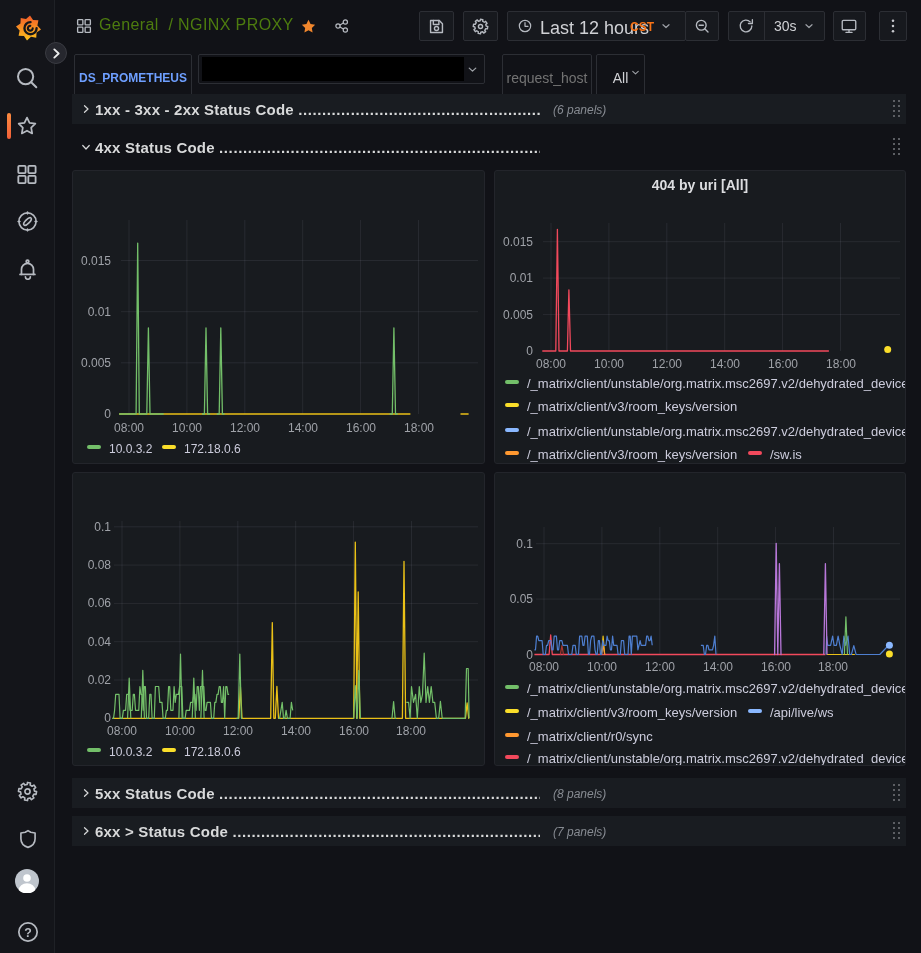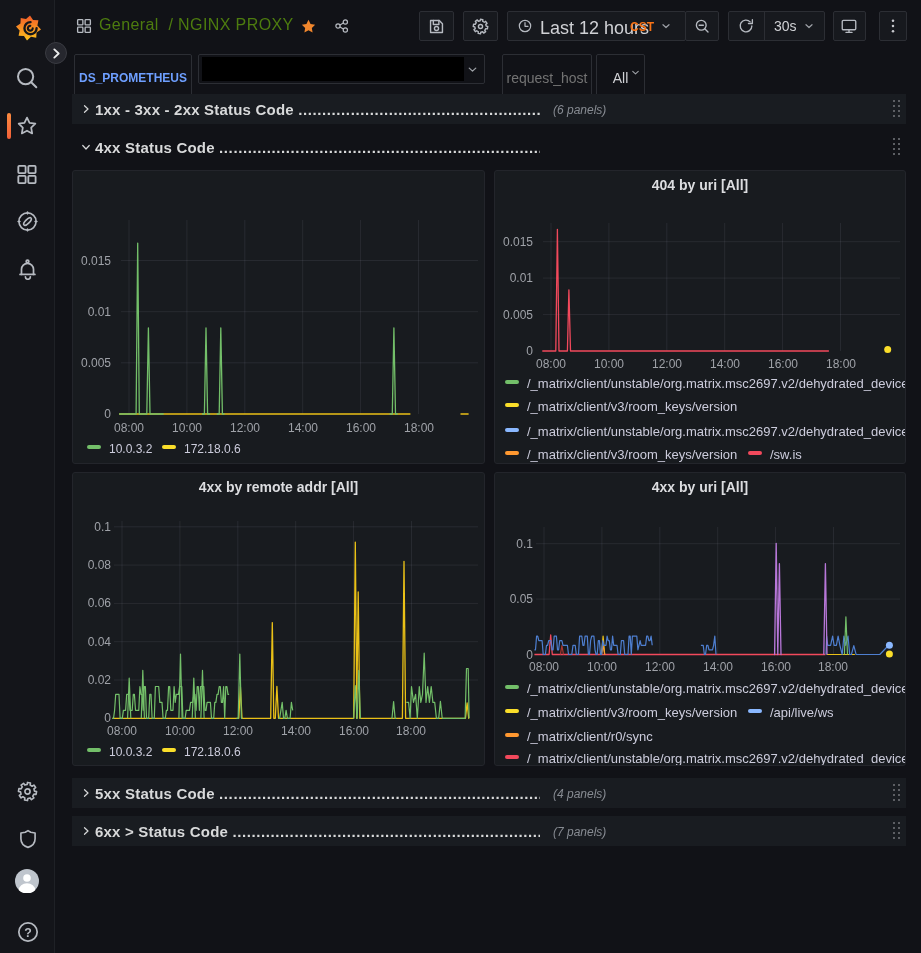--- a/index.html
+++ b/index.html
@@ -189,21 +189,21 @@
       <span style="position:absolute;left:5px;top:10px;width:2px;height:2px;background:#5c5e63"></span>
       <span style="position:absolute;left:0px;top:15px;width:2px;height:2px;background:#5c5e63"></span>
       <span style="position:absolute;left:5px;top:15px;width:2px;height:2px;background:#5c5e63"></span>
     </div>
   </div>
 <div class="row" style="top:778px;background:#191c21;">
     <svg width="12" height="12" viewBox="0 0 24 24" fill="none" stroke="#d8d9da" stroke-width="2.4" stroke-linecap="round" stroke-linejoin="round" style="position:absolute;left:8px;top:9px">
       <path d="M9 5.5l7 6.5-7 6.5"></path>
     </svg>
     <div class="rtitle">5xx Status Code <span class="rdots">..................................................................................................................................</span></div>
-    <span class="rcount">(4 panels)</span>
+    <span class="rcount">(8 panels)</span>
     <div style="position:absolute;left:821px;top:6px;width:12px;height:20px">
       <span style="position:absolute;left:0px;top:0px;width:2px;height:2px;background:#5c5e63"></span>
       <span style="position:absolute;left:5px;top:0px;width:2px;height:2px;background:#5c5e63"></span>
       <span style="position:absolute;left:0px;top:5px;width:2px;height:2px;background:#5c5e63"></span>
       <span style="position:absolute;left:5px;top:5px;width:2px;height:2px;background:#5c5e63"></span>
       <span style="position:absolute;left:0px;top:10px;width:2px;height:2px;background:#5c5e63"></span>
       <span style="position:absolute;left:5px;top:10px;width:2px;height:2px;background:#5c5e63"></span>
       <span style="position:absolute;left:0px;top:15px;width:2px;height:2px;background:#5c5e63"></span>
       <span style="position:absolute;left:5px;top:15px;width:2px;height:2px;background:#5c5e63"></span>
     </div>
@@ -289,21 +289,20 @@
       <text x="32" y="240" font-size="13" fill="#ccccdc">/_matrix/client/v3/room_keys/version</text>
       <rect x="10" y="257" width="14" height="4" rx="2" fill="#8ab8ff"></rect>
       <text x="32" y="265" font-size="13" fill="#ccccdc">/_matrix/client/unstable/org.matrix.msc2697.v2/dehydrated_device</text>
       <rect x="10" y="280" width="14" height="4" rx="2" fill="#ff9830"></rect>
       <text x="32" y="288" font-size="13" fill="#ccccdc">/_matrix/client/v3/room_keys/version</text>
       <rect x="253" y="280" width="14" height="4" rx="2" fill="#f2495c"></rect>
       <text x="275" y="288" font-size="13" fill="#ccccdc">/sw.is</text>
     </svg>
   </div>
 <div class="panel" style="left:72px;top:472px;width:413px;height:294px">
-    <div class="ptitle">4xx by remote addr [All]</div>
     <svg width="413" height="294" viewBox="0 0 413 294" style="position:absolute;left:0;top:0" font-family="Liberation Sans, sans-serif">
       <line x1="49.0" y1="48" x2="49.0" y2="245.3" stroke="rgba(204,204,220,0.09)"></line>
       <line x1="106.9" y1="48" x2="106.9" y2="245.3" stroke="rgba(204,204,220,0.09)"></line>
       <line x1="164.8" y1="48" x2="164.8" y2="245.3" stroke="rgba(204,204,220,0.09)"></line>
       <line x1="222.7" y1="48" x2="222.7" y2="245.3" stroke="rgba(204,204,220,0.09)"></line>
       <line x1="280.6" y1="48" x2="280.6" y2="245.3" stroke="rgba(204,204,220,0.09)"></line>
       <line x1="338.5" y1="48" x2="338.5" y2="245.3" stroke="rgba(204,204,220,0.09)"></line>
       <line x1="41" y1="207.0" x2="405" y2="207.0" stroke="rgba(204,204,220,0.09)"></line>
       <line x1="41" y1="168.7" x2="405" y2="168.7" stroke="rgba(204,204,220,0.09)"></line>
       <line x1="41" y1="130.4" x2="405" y2="130.4" stroke="rgba(204,204,220,0.09)"></line>
@@ -334,21 +333,20 @@
       <text x="223" y="262" text-anchor="middle" font-size="12" fill="#9fa2a8">14:00</text>
       <text x="281" y="262" text-anchor="middle" font-size="12" fill="#9fa2a8">16:00</text>
       <text x="338" y="262" text-anchor="middle" font-size="12" fill="#9fa2a8">18:00</text>
       <rect x="14" y="275" width="14" height="4" rx="2" fill="#73bf69"></rect>
       <text x="36" y="283" font-size="12" fill="#ccccdc">10.0.3.2</text>
       <rect x="89" y="275" width="14" height="4" rx="2" fill="#fade2a"></rect>
       <text x="111" y="283" font-size="12" fill="#ccccdc">172.18.0.6</text>
     </svg>
   </div>
 <div class="panel" style="left:494px;top:472px;width:412px;height:294px">
-    <div class="ptitle">4xx by uri [All]</div>
     <svg width="412" height="294" viewBox="0 0 412 294" style="position:absolute;left:0;top:0" font-family="Liberation Sans, sans-serif">
       <line x1="49.0" y1="54" x2="49.0" y2="181.5" stroke="rgba(204,204,220,0.09)"></line>
       <line x1="106.9" y1="54" x2="106.9" y2="181.5" stroke="rgba(204,204,220,0.09)"></line>
       <line x1="164.8" y1="54" x2="164.8" y2="181.5" stroke="rgba(204,204,220,0.09)"></line>
       <line x1="222.7" y1="54" x2="222.7" y2="181.5" stroke="rgba(204,204,220,0.09)"></line>
       <line x1="280.6" y1="54" x2="280.6" y2="181.5" stroke="rgba(204,204,220,0.09)"></line>
       <line x1="338.5" y1="54" x2="338.5" y2="181.5" stroke="rgba(204,204,220,0.09)"></line>
       <line x1="41" y1="126.1" x2="405" y2="126.1" stroke="rgba(204,204,220,0.09)"></line>
       <line x1="41" y1="70.7" x2="405" y2="70.7" stroke="rgba(204,204,220,0.09)"></line>
       <path d="M39.4,181.5 L54.1,181.5 L55.7,162.0 L57.3,181.5 L330.4,181.5" fill="none" stroke="#f2495c" stroke-width="1.3" stroke-linejoin="round"></path>

